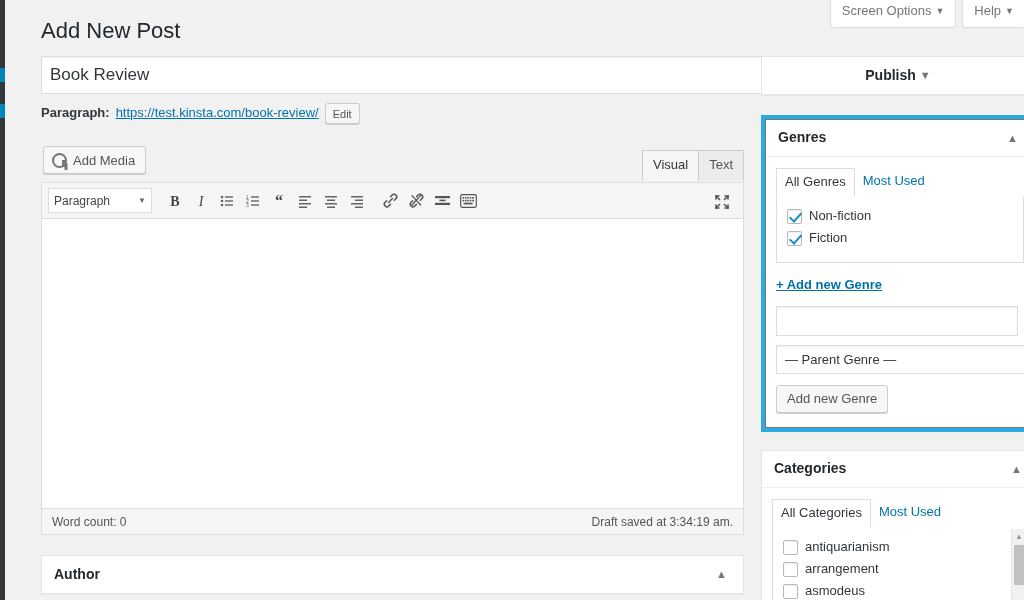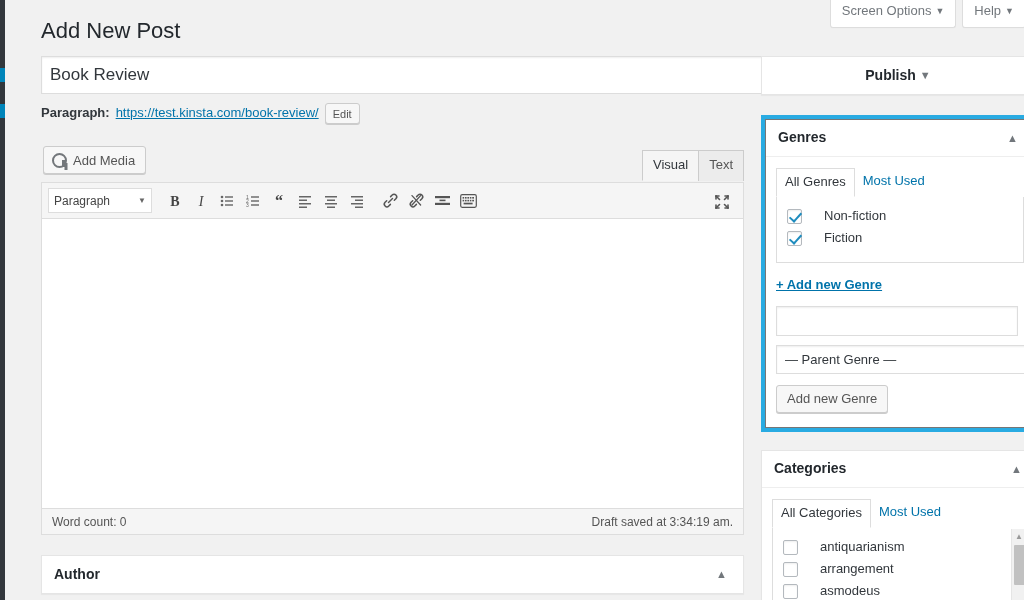--- a/index.html
+++ b/index.html
@@ -317,21 +317,21 @@
     border-top: none;
     background: #fff;
     padding: 8px 8px 8px 10px;
     position: relative;
   }
   #genres-checklist { height: 66px; }
   #categories-checklist { height: 86px; overflow: hidden; }
 
   .check-row {
     display: flex; align-items: center;
-    gap: 22px;
+    gap: 7px;
     font-size: 13px;
     color: #32373c;
     line-height: 22px;
     cursor: pointer;
   }
   .cbx {
     width: 15px; height: 15px;
     border: 1px solid #b4b9be;
     background: #fff;
     border-radius: 2px;

